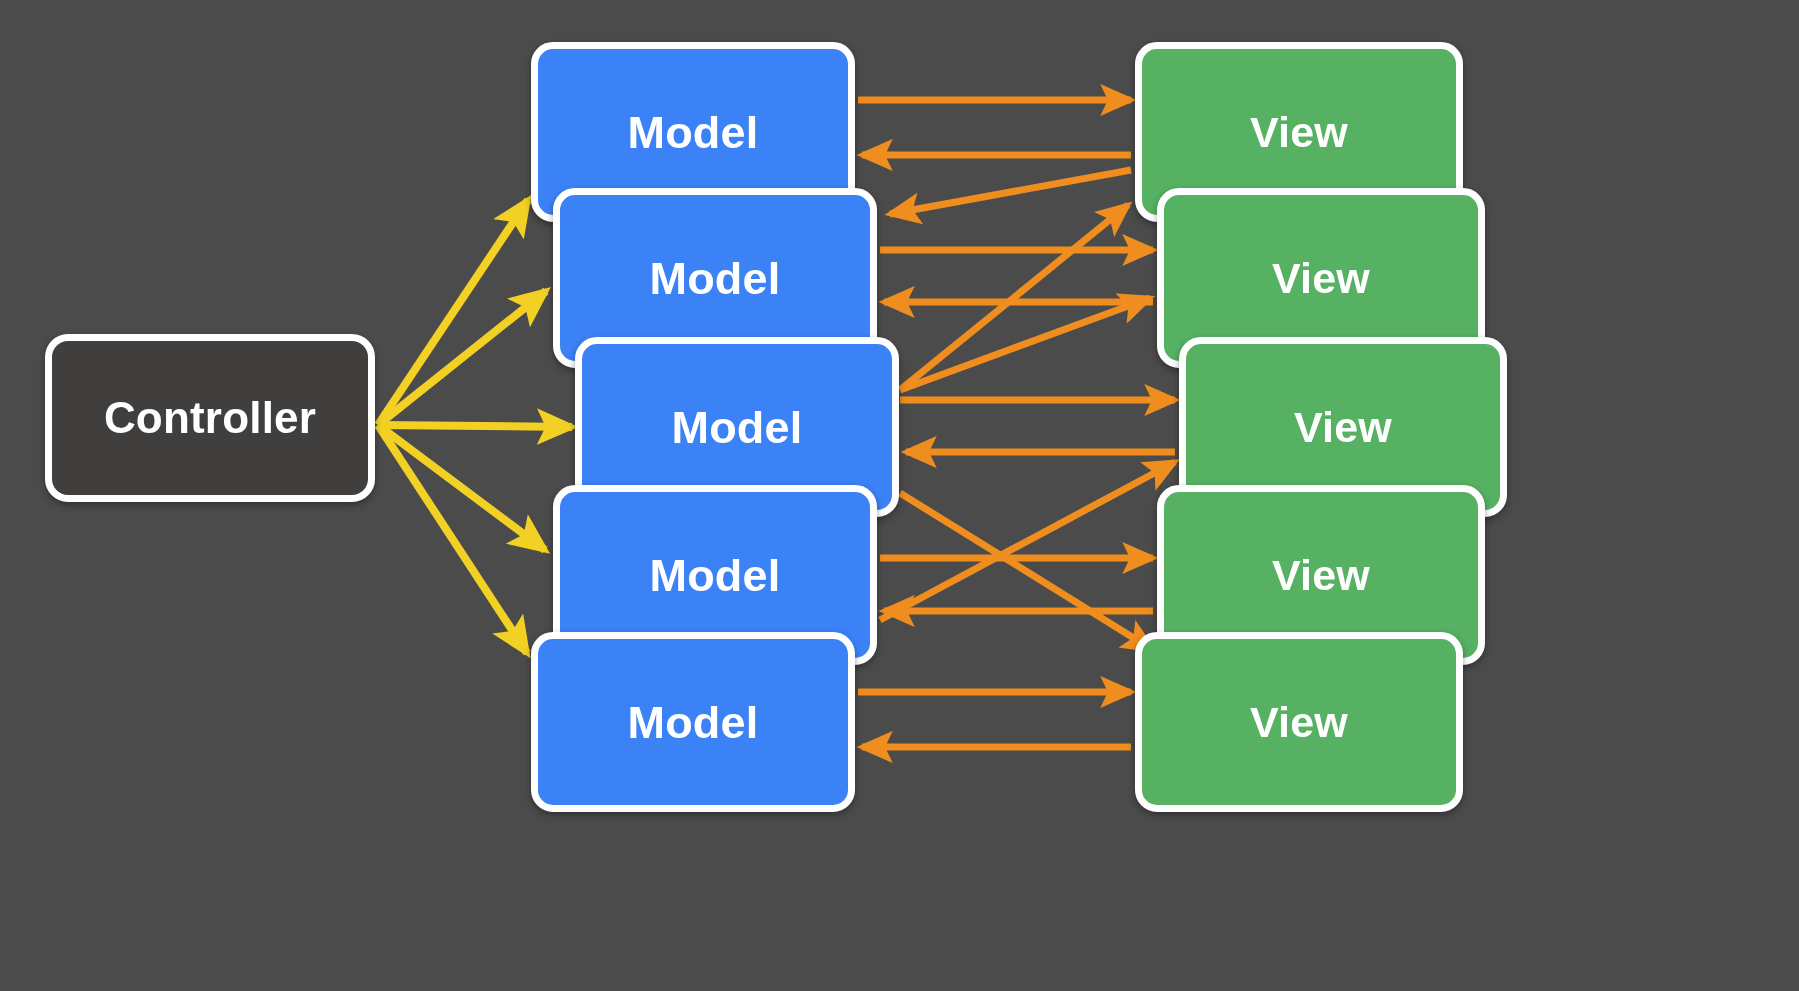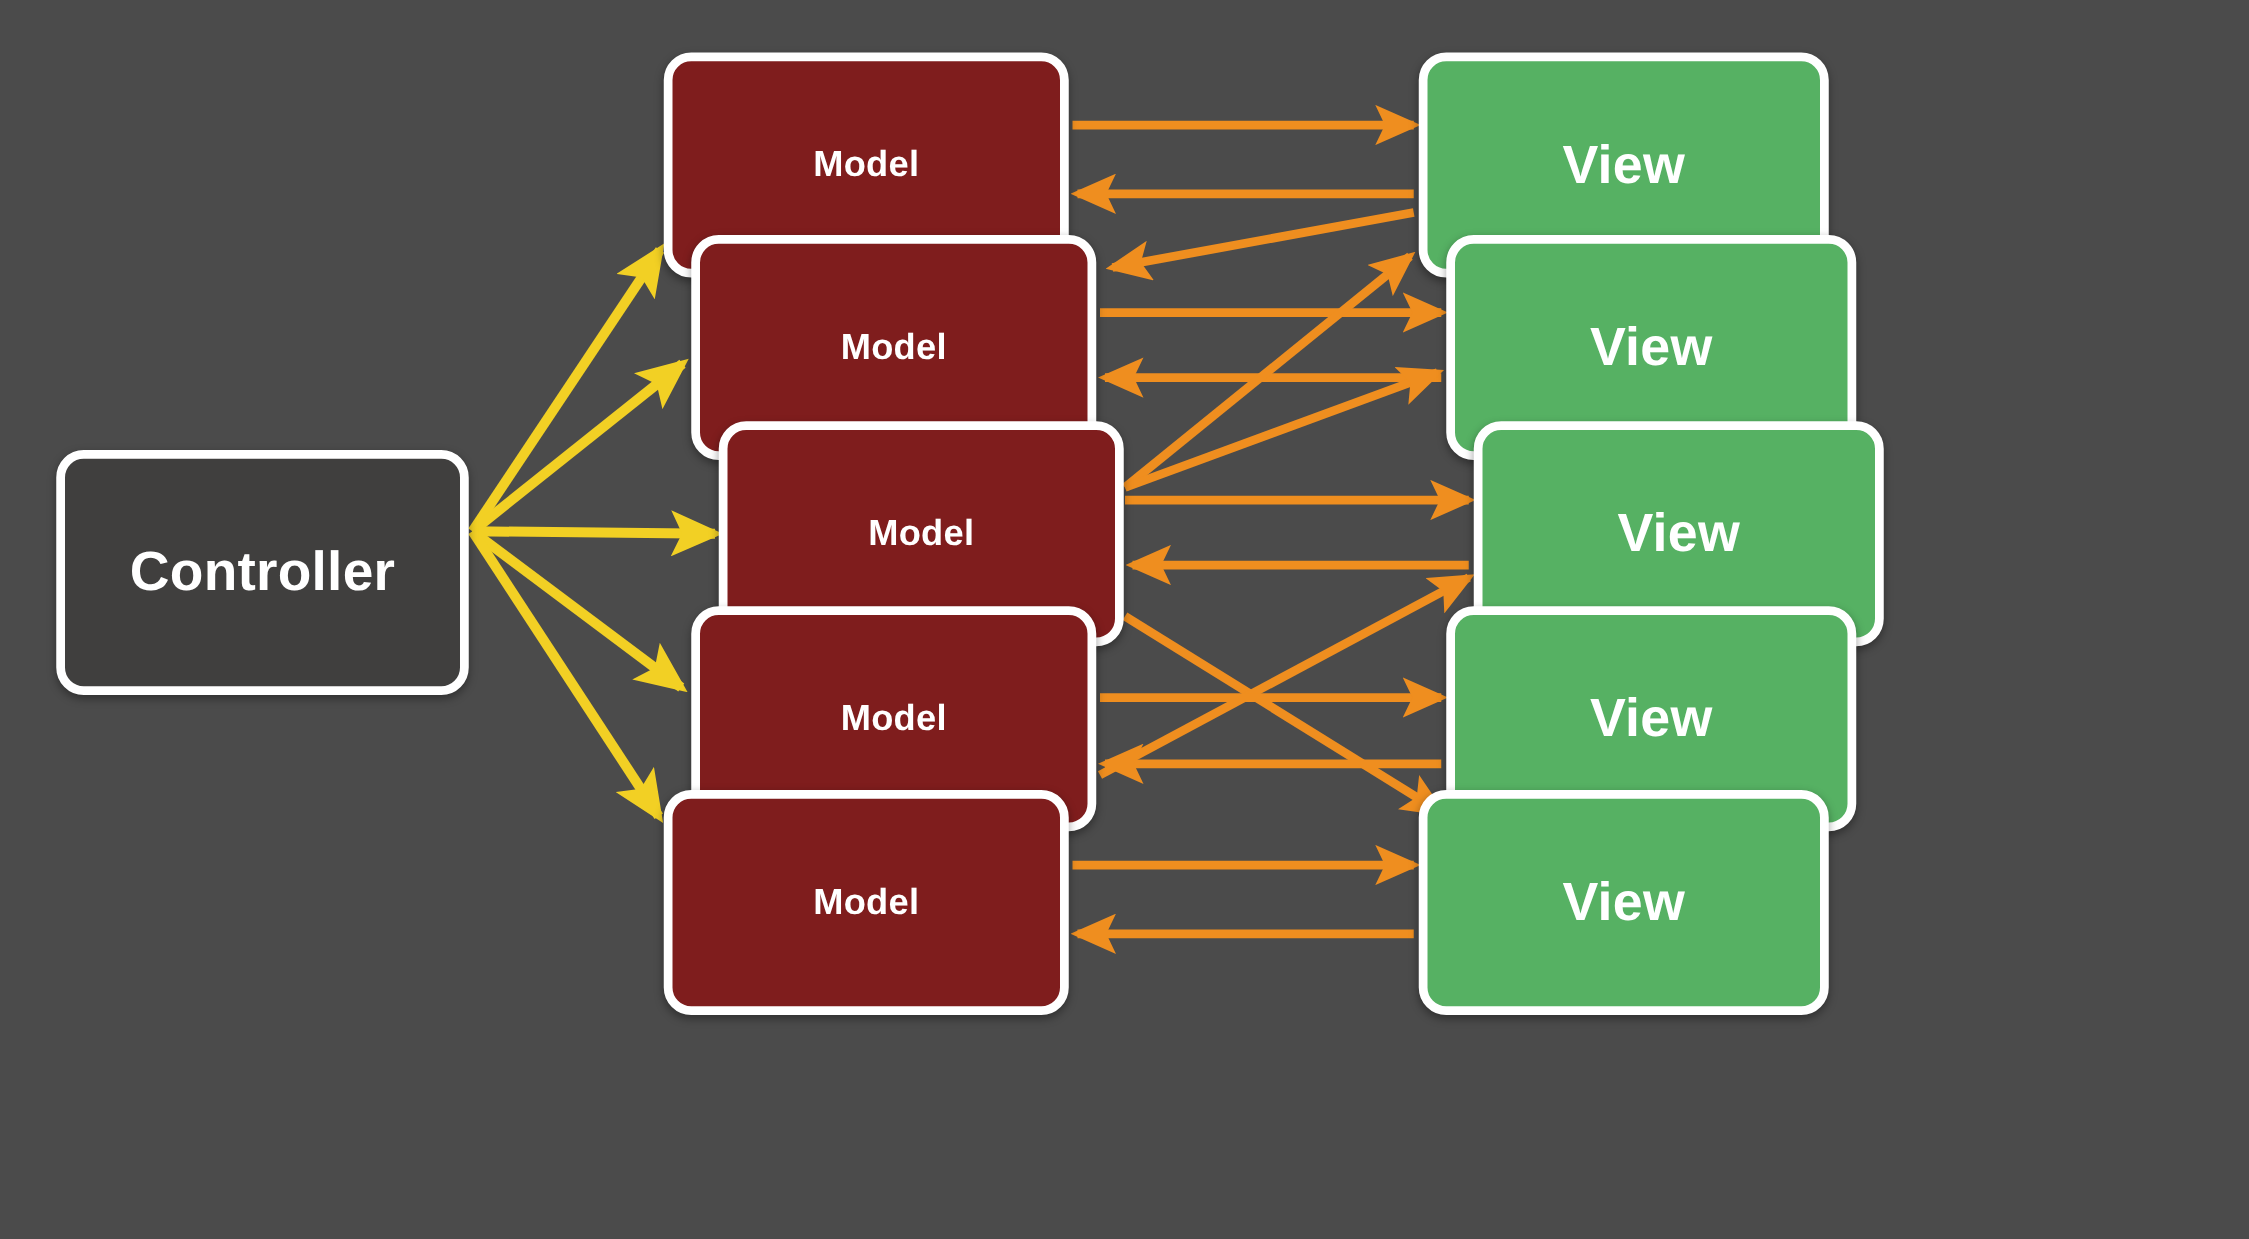--- a/index.html
+++ b/index.html
@@ -34,22 +34,22 @@
     color: #ffffff;
     font-weight: bold;
     letter-spacing: 0.2px;
     box-shadow: 0 3px 7px rgba(0,0,0,0.35);
   }
   .node-controller {
     background: #403f3e;
     font-size: 44px;
   }
   .node-model {
-    background: #7f1d1d;
-    font-size: 29px;
+    background: #3b82f6;
+    font-size: 45px;
   }
   .node-view {
     background: #56b163;
     font-size: 43px;
     text-align: right;
   }
   .node-label {
     pointer-events: none;
     line-height: 1;
   }
@@ -88,21 +88,21 @@
         <line x1="900" y1="493" x2="1153" y2="650" stroke="#ef8e1f" stroke-width="7" stroke-linecap="butt" marker-end="url(#head-orange)"></line>
         <line x1="880" y1="620" x2="1175" y2="462" stroke="#ef8e1f" stroke-width="7" stroke-linecap="butt" marker-end="url(#head-orange)"></line>
         <line x1="880" y1="558" x2="1153" y2="558" stroke="#ef8e1f" stroke-width="7" stroke-linecap="butt" marker-end="url(#head-orange)"></line>
         <line x1="1153" y1="611" x2="884" y2="611" stroke="#ef8e1f" stroke-width="7" stroke-linecap="butt" marker-end="url(#head-orange)"></line>
         <line x1="858" y1="692" x2="1131" y2="692" stroke="#ef8e1f" stroke-width="7" stroke-linecap="butt" marker-end="url(#head-orange)"></line>
         <line x1="1131" y1="747" x2="862" y2="747" stroke="#ef8e1f" stroke-width="7" stroke-linecap="butt" marker-end="url(#head-orange)"></line>
       </g>
   </svg>
 
   <div id="nodes-controller">
-      <div class="node node-controller" style="left: 45px; top: 360px; width: 330px; height: 196px; z-index: 10;">
+      <div class="node node-controller" style="left: 45px; top: 334px; width: 330px; height: 168px; z-index: 10; border-radius: 23px;">
         <span class="node-label">Controller</span>
       </div>
     </div>
   <div id="nodes-models">
       <div class="node node-model" style="left: 531px; top: 42px; width: 324px; height: 180px; z-index: 10;">
         <span class="node-label">Model</span>
       </div>
       <div class="node node-model" style="left: 553px; top: 188px; width: 324px; height: 180px; z-index: 11;">
         <span class="node-label">Model</span>
       </div>

